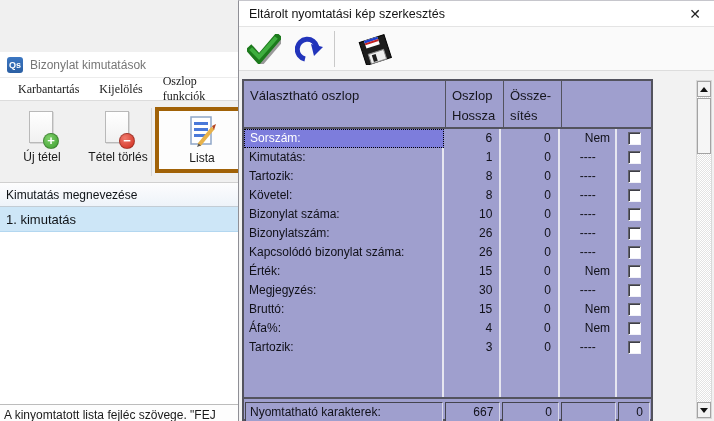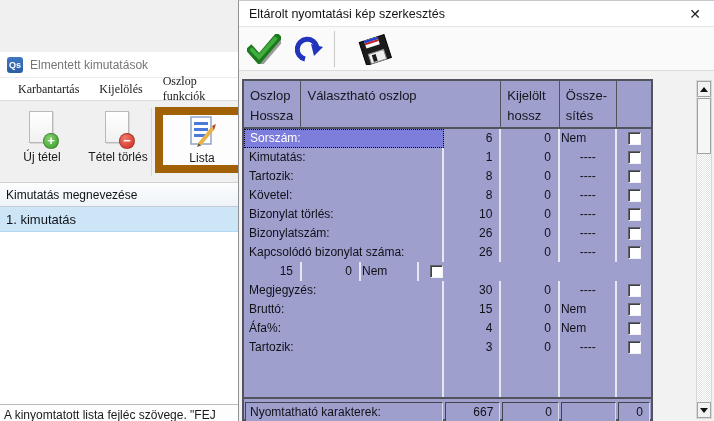--- a/index.html
+++ b/index.html
@@ -22,21 +22,21 @@
   .menu-item { font-size:12px; color:#1a1a1a; padding:2px 2px; cursor:default; }
   .lw-toolbar { height:82px; background:#f0f0f0; border-top:1px solid #dcdcdc; display:flex; align-items:flex-start; padding-top:6px; position:relative; }
   .tb-btn { width:72px; display:flex; flex-direction:column; align-items:center; gap:3px; padding-top:4px; }
   .tb-btn .lbl { font-size:12px; color:#1a1a1a; }
   .page-ic { position:relative; width:30px; height:36px; }
   .page-ic .page { position:absolute; left:2px; top:0; width:24px; height:32px; background:linear-gradient(#ffffff,#f1f1f1); border:1px solid #b9b9b9; box-shadow:1px 1px 0 #d8d8d8; }
   .page-ic .badge { position:absolute; right:-2px; bottom:-2px; width:16px; height:16px; border-radius:50%; color:#fff; font-size:13px; font-weight:bold; line-height:14px; text-align:center; border:1px solid rgba(0,0,0,.25); }
   .badge.green { background:radial-gradient(circle at 35% 30%, #7ed06a, #3d9e2e); }
   .badge.red { background:radial-gradient(circle at 35% 30%, #f07a6d, #cf2a1b); }
   .tb-sep { position:absolute; left:151px; top:7px; height:68px; width:1px; background:#d6d6d6; }
-  .lista-box { position:absolute; left:155px; top:6px; width:94px; height:66px; border:8px solid #a16207; background:#fdfdfd; display:flex; flex-direction:column; align-items:center; justify-content:center; gap:3px; }
+  .lista-box { position:absolute; left:155px; top:6px; width:94px; height:66px; border:4px solid #a16207; background:#fdfdfd; display:flex; flex-direction:column; align-items:center; justify-content:center; gap:3px; }
   .lista-box .lbl { font-size:12px; }
   .lw-listheader { height:25px; border-top:1px solid #d0d0d0; border-bottom:1px solid #c3ccd4; background:linear-gradient(#fdfdfe,#eef3f9); display:flex; align-items:center; padding-left:6px; font-size:12px; color:#101418; }
   .lw-item-selected { height:25px; background:#cde6f7; border-bottom:1px solid #b3d7f0; display:flex; align-items:center; padding-left:6px; font-size:13px; color:#101418; }
   .lw-listbody { height:172px; background:#fff; }
   .lw-status { border-top:1px solid #bcbcbc; border-bottom:1px solid #d7d7d7; background:#fdfdfd; height:21px; display:flex; align-items:center; padding-left:4px; font-size:12px; white-space:nowrap; overflow:hidden; }
   .lw-bottomfill { height:46px; background:#f0f0f0; }
 
   
   .right-window { position:absolute; left:238px; top:0; width:476px; height:421px; background:#f2f2f2; border-left:1px solid #8f8f96; border-top:1px solid #c6c6cc; }
   .rw-titlebar { height:26px; background:#fff; border-bottom:1px solid #e4e4e4; display:flex; align-items:center; padding:0 10px; }
@@ -53,21 +53,21 @@
   .hrow { height:48px; border-bottom:2px solid #53535e; }
   .hcell { font-size:13px; color:#16161e; padding:5px 4px 0 6px; line-height:20px; white-space:pre-line; border-right:1px solid #53535e; background:#9f9fce; }
   .hcell:last-child { border-right:none; }
   .w1{width:202px;} .w2{width:58px;} .w3{width:59px;} .w4{width:58px;} .w5{width:34px;}
   .drow { height:19px; }
   .dcell { font-size:12px; line-height:18px; border-right:2px solid #e6e6f0; height:19px; overflow:hidden; }
   .dcell:last-child { border-right:none; }
   .c-label { padding-left:5px; color:#101018; }
   .c-label.selected { background:#7d7ddc; color:#fff; border:1px dotted #000; line-height:16px; }
   .c-len, .c-sel { text-align:right; padding-right:7px; color:#101018; }
-  .c-sum { padding-left:1px; color:#101018; }
+  .c-sum { padding-left:25px; color:#101018; }
   .c-sum.dashes { padding-left:0; text-align:center; letter-spacing:0px; }
   .c-check { display:flex; align-items:center; justify-content:center; }
   .checkbox { width:13px; height:13px; background:#fff; border:1px solid; border-color:#63636d #f2f2f8 #f2f2f8 #63636d; box-shadow:inset 1px 1px 0 #3e3e46; }
   .filler { height:40px; }
   .fcell-empty { height:40px; border-right:2px solid #e6e6f0; }
   .fcell-empty:last-child { border-right:none; }
   .frow { height:24px; border-top:2px solid #53535e; padding-top:3px; }
   .fcell { margin:0 1px; height:20px; border:1px solid; border-color:#44444e #d8d8e8 #d8d8e8 #44444e; font-size:12px; line-height:18px; background:#9f9fce; color:#101018; }
   .f-label { width:200px; padding-left:4px; }
   .f-num { text-align:right; padding-right:6px; }
@@ -87,21 +87,21 @@
 
   
   svg { display:block; }
 </style>
 </head>
 <body>
 
 <div class="left-window">
   <div class="lw-titlebar">
     <div class="app-icon">Qs</div>
-    <div class="lw-title">Elmentett kimutatások</div>
+    <div class="lw-title">Bizonylat kimutatások</div>
   </div>
 
   <div class="lw-menubar">
     <span class="menu-item">Karbantartás</span>
     <span class="menu-item">Kijelölés</span>
     <span class="menu-item">Oszlop funkciók</span>
   </div>
 
   <div class="lw-toolbar">
     <div class="tb-btn" style="margin-left:6px;">
@@ -172,25 +172,23 @@
           <rect x="12" y="7.5" width="14" height="2" fill="#c42222"></rect>
           <rect x="12" y="19" width="16" height="10" fill="#efefef" stroke="#888"></rect>
           <rect x="15" y="21" width="4" height="7" fill="#1c1c1c"></rect>
         </g>
       </svg>
     </span>
   </div>
 
   <div class="grid">
     <div class="trow hrow">
+      <div class="hcell w1">Választható oszlop</div>
       <div class="hcell w2">Oszlop
 Hossza</div>
-      <div class="hcell w1">Választható oszlop</div>
-      <div class="hcell w3">Kijelölt
-hossz</div>
       <div class="hcell w4">Össze-
 sítés</div>
       <div class="hcell w5"></div>
     </div>
 
     <div id="table-body">
   <div class="trow drow">
     <div class="dcell w1 c-label selected">Sorszám:</div>
     <div class="dcell w2 c-len">6</div>
     <div class="dcell w3 c-sel">0</div>
@@ -224,21 +222,21 @@
     <div class="dcell w1 c-label">Követel:</div>
     <div class="dcell w2 c-len">8</div>
     <div class="dcell w3 c-sel">0</div>
     <div class="dcell w4 c-sum dashes">----</div>
     <div class="dcell w5 c-check">
             <span class="checkbox"></span>
           </div>
   </div>
 
   <div class="trow drow">
-    <div class="dcell w1 c-label">Bizonylat törlés:</div>
+    <div class="dcell w1 c-label">Bizonylat száma:</div>
     <div class="dcell w2 c-len">10</div>
     <div class="dcell w3 c-sel">0</div>
     <div class="dcell w4 c-sum dashes">----</div>
     <div class="dcell w5 c-check">
             <span class="checkbox"></span>
           </div>
   </div>
 
   <div class="trow drow">
     <div class="dcell w1 c-label">Bizonylatszám:</div>
@@ -254,20 +252,21 @@
     <div class="dcell w1 c-label">Kapcsolódó bizonylat száma:</div>
     <div class="dcell w2 c-len">26</div>
     <div class="dcell w3 c-sel">0</div>
     <div class="dcell w4 c-sum dashes">----</div>
     <div class="dcell w5 c-check">
             <span class="checkbox"></span>
           </div>
   </div>
 
   <div class="trow drow">
+    <div class="dcell w1 c-label">Érték:</div>
     <div class="dcell w2 c-len">15</div>
     <div class="dcell w3 c-sel">0</div>
     <div class="dcell w4 c-sum">Nem</div>
     <div class="dcell w5 c-check">
             <span class="checkbox"></span>
           </div>
   </div>
 
   <div class="trow drow">
     <div class="dcell w1 c-label">Megjegyzés:</div>

